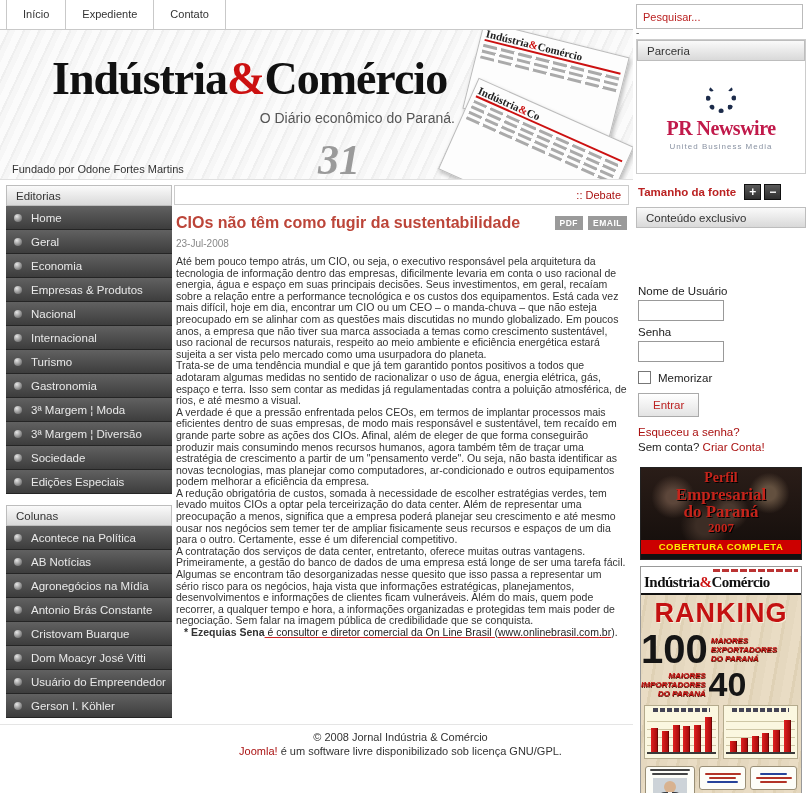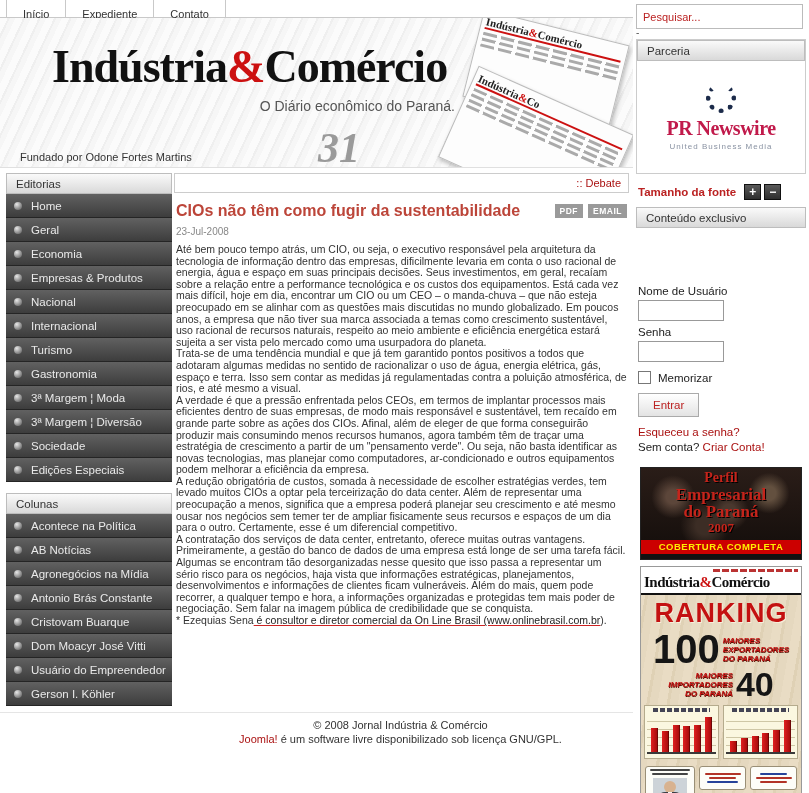--- a/index.html
+++ b/index.html
@@ -1,34 +1,34 @@
 <!DOCTYPE html>
 <html><head>
 <meta charset="utf-8">
 <style>
   * { box-sizing: border-box; margin: 0; padding: 0; }
   html,body { width:809px; height:793px; background:#fff; overflow:hidden;
               font-family:"Liberation Sans", sans-serif; }
   .page { display:grid; grid-template-columns:633px 176px; width:809px; }
 
   
-  .tabbar { height:18px; border-bottom:1px solid #c9c9c9; background:#fff; padding-left:6px; }
+  .tabbar { height:30px; border-bottom:1px solid #c9c9c9; background:#fff; padding-left:6px; }
   .tab { display:inline-block; height:29px; line-height:29px; padding:0 16px;
          border-right:1px solid #c9c9c9; font-size:11px; color:#333; cursor:pointer; }
   .tab:first-child { border-left:1px solid #c9c9c9; }
 
   
   .header { position:relative; height:150px; overflow:hidden; border-bottom:1px solid #e0e0e0;
             background:repeating-linear-gradient(115deg,#fbfbfb 0 7px,#efefef 7px 9px,#f6f6f6 9px 14px); }
   .logo { position:absolute; left:52px; top:22px; font-family:"Liberation Serif", serif;
           font-weight:bold; font-size:46px; letter-spacing:-1px; color:#111; }
   .logo .amp { color:#cc1111; }
   .tagline { position:absolute; left:205px; top:80px; width:250px; text-align:right;
              font-size:14px; color:#555; }
-  .founded { position:absolute; left:20px; top:132px; font-size:11px; color:#333; line-height:14px;text-align:right; }
+  .founded { position:absolute; left:12px; top:132px; font-size:11px; color:#333; line-height:14px;text-align:right; }
   .years { position:absolute; left:318px; top:110px; text-align:center; color:#9a9a9a;
            font-family:"Liberation Serif", serif; font-style:italic; font-weight:bold; }
   .years .num { font-size:42px; line-height:40px; }
   .years .word { font-size:14px; display:block; margin-top:-4px; }
   .paper-stack { position:absolute; right:0; top:0; width:200px; height:150px; overflow:hidden; }
   .paper { position:absolute; background:#fdfdfd; border:1px solid #bbb; box-shadow:2px 2px 4px rgba(0,0,0,.25); padding:4px; }
   .paper .mast { font-family:"Liberation Serif", serif; font-weight:bold; font-size:11px; color:#222; border-bottom:2px solid #cc1111; white-space:nowrap; }
   .paper .mast b { color:#cc1111; }
   .paper .pline { height:3px; margin-top:3px; background:repeating-linear-gradient(90deg,#aaa 0 14px,transparent 14px 18px); }
   .p1 { left:38px; top:8px; width:150px; height:90px; transform:rotate(14deg); }
@@ -53,21 +53,21 @@
   .debate-bar { height:20px; line-height:18px; border:1px solid #ccc; background:#fff;
                 text-align:right; padding-right:7px; font-size:11px; color:#aa1111; }
   .article { padding:9px 2px 0 2px; }
   .art-title-row { display:flex; align-items:flex-start; }
   .art-title { font-size:16px; font-weight:bold; color:#bc4539; flex:1; line-height:18px; }
   .doc-btn { font-size:8.5px; font-weight:bold; letter-spacing:.5px; color:#fff; background:#9a9a9a;
              padding:2px 5px; margin-left:5px; margin-top:2px; cursor:pointer; }
   .art-date { font-size:10px; color:#888; margin:6px 0 7px; }
   .art-body p { font-size:10.5px; line-height:11.6px; color:#333; }
   .signature { font-size:10.5px; line-height:11.6px; color:#333; }
-  .signature .sig-bold { font-weight:normal; }
+  .signature .sig-bold { font-weight:bold;margin-left:8px; }
   .sig-link { color:#222; text-decoration:underline; text-decoration-color:#cc2222; cursor:pointer; }
 
   
   .footer { margin-top:6px; padding:5px 0 0 168px; text-align:center; border-top:1px solid #e5e5e5; }
   .footer div { font-size:11px; color:#333; line-height:14px; }
   .joomla { color:#aa1111; cursor:pointer; }
 
   
   .col-right { padding:4px 3px 0 3px; }
   .search-box { width:167px; height:25px; border:1px solid #bbb; background:#fff; outline:none;
@@ -112,21 +112,21 @@
   .perfil-bottom { height:5px; background:#111; }
 
   
   .ranking { border:1px solid #999; background:repeating-linear-gradient(100deg,#e9dcc4 0 9px,#dfd1b5 9px 12px,#e5d8bf 12px 20px); }
   .rk-masthead { background:#fff; padding:1px 3px 2px 3px; border-bottom:2px solid #111; }
   .micro { height:3px; width:55%; margin:1px 0 2px auto; background:repeating-linear-gradient(90deg,#b33 0 7px,transparent 7px 9px); }
   .rk-mast-text { font-family:"Liberation Serif", serif; font-weight:bold; font-size:15px; color:#111; letter-spacing:-0.5px; }
   .rk-mast-text b { color:#cc1111; }
   .rk-title { text-align:center; font-size:27px; font-weight:900; color:#c41111; letter-spacing:1px;
               padding:3px 0 1px 0; text-shadow:1px 1px 0 #f6efdb; }
-  .rk-row { display:flex; justify-content:center; align-items:center; }
+  .rk-row { display:flex; justify-content:flex-start; align-items:center; }
   .rk-num { font-weight:900; color:#151515; }
   .n100 { font-size:40px; line-height:38px; }
   .n40 { font-size:34px; line-height:32px; }
   .rk-cat { font-size:8px; font-weight:bold; font-style:italic; color:#c41111; line-height:9px;
             text-shadow:.5px .5px 0 #5a1005; }
   .rk-cat.left { text-align:right; margin-right:3px; }
   .rk-cat.right { text-align:left; margin-left:3px; }
   .charts-row { display:flex; justify-content:space-between; padding:5px 3px 2px 3px; }
   .mini-chart { width:75px; height:54px; background:#fbf7e0; border:1px solid #b5ab8d; padding:2px; }
   .mc-title { height:4px; margin:0 6px 2px 6px; background:repeating-linear-gradient(90deg,#445 0 5px,transparent 5px 7px); }

